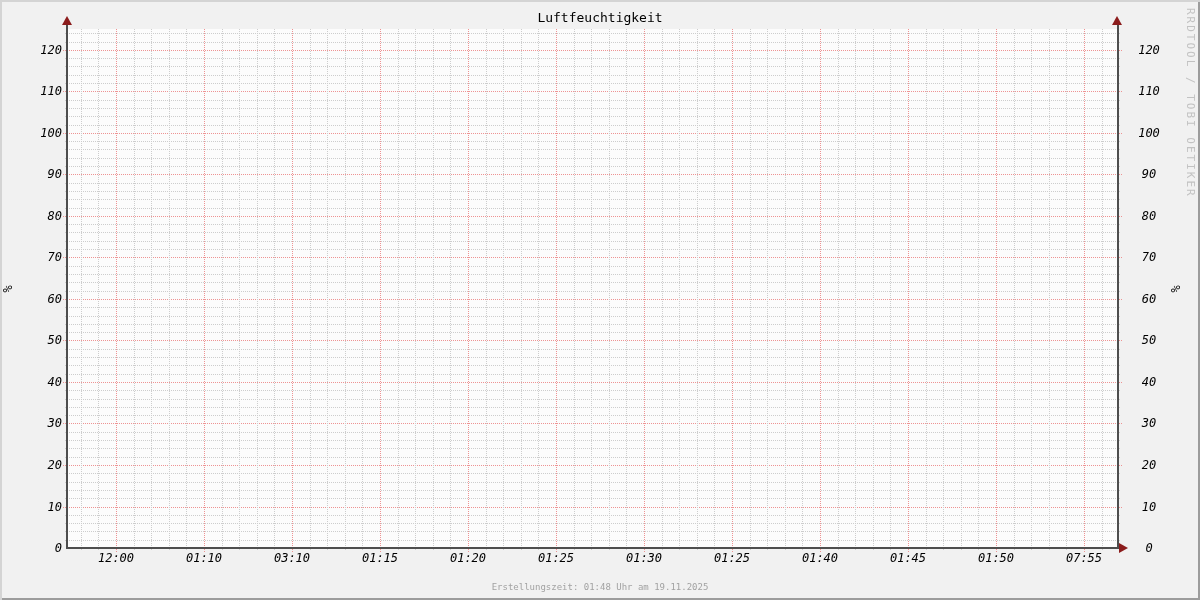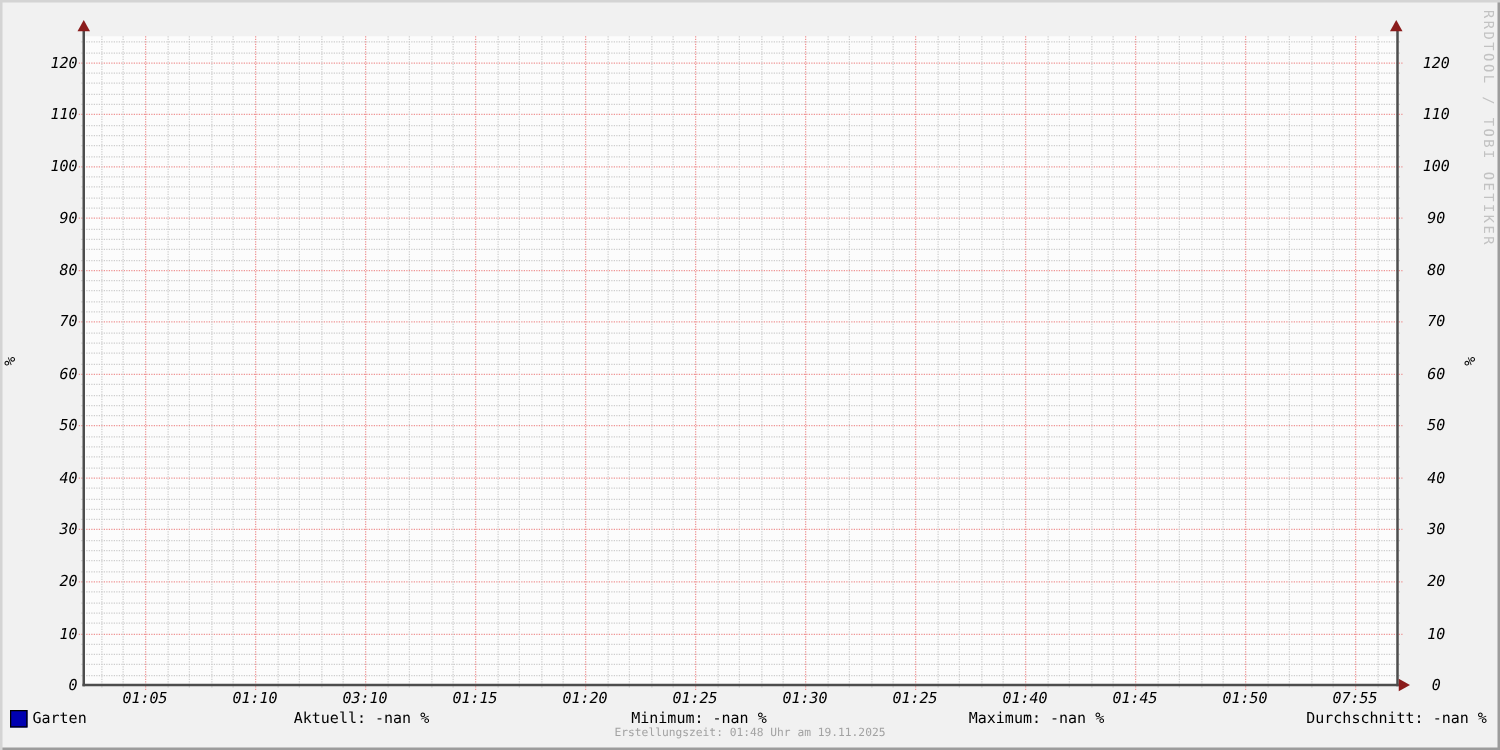--- a/index.html
+++ b/index.html
@@ -40,20 +40,21 @@
   .stat-3{left:1045px;}
   .footer{position:absolute;left:0;top:582px;width:1200px;text-align:center;
     font-size:9px;line-height:10px;color:#a2a2a2;}
   .watermark{position:absolute;left:1184px;top:8px;writing-mode:vertical-rl;
     font-size:11px;letter-spacing:2px;color:#c2c2c2;}
 </style>
 </head>
 <body>
 
 <div class="graph">
+  <div class="title">Luftfeuchtigkeit</div>
   <div class="watermark">RRDTOOL / TOBI OETIKER</div>
 
   <div class="canvas" id="plot">
       <div class="gl h" style="top: 510.7px; left: -2px; width: calc(100% + 4px);"></div>
       <div class="gl h" style="top: 502.4px; left: -2px; width: calc(100% + 4px);"></div>
       <div class="gl h" style="top: 494.1px; left: -2px; width: calc(100% + 4px);"></div>
       <div class="gl h" style="top: 485.8px; left: -2px; width: calc(100% + 4px);"></div>
       <div class="gl h major" style="top: 477.5px; left: -4px; width: calc(100% + 8px);"></div>
       <div class="gl h" style="top: 469.2px; left: -2px; width: calc(100% + 4px);"></div>
       <div class="gl h" style="top: 460.9px; left: -2px; width: calc(100% + 4px);"></div>
@@ -203,37 +204,29 @@
       <div class="tick-label" style="left: 0px; width: 62px; top: 209.8px; text-align: right;">80</div>
       <div class="tick-label" style="left: 1136px; width: 26px; top: 209.8px; text-align: center;">80</div>
       <div class="tick-label" style="left: 0px; width: 62px; top: 168.3px; text-align: right;">90</div>
       <div class="tick-label" style="left: 1136px; width: 26px; top: 168.3px; text-align: center;">90</div>
       <div class="tick-label" style="left: 0px; width: 62px; top: 126.8px; text-align: right;">100</div>
       <div class="tick-label" style="left: 1136px; width: 26px; top: 126.8px; text-align: center;">100</div>
       <div class="tick-label" style="left: 0px; width: 62px; top: 85.3px; text-align: right;">110</div>
       <div class="tick-label" style="left: 1136px; width: 26px; top: 85.3px; text-align: center;">110</div>
       <div class="tick-label" style="left: 0px; width: 62px; top: 43.8px; text-align: right;">120</div>
       <div class="tick-label" style="left: 1136px; width: 26px; top: 43.8px; text-align: center;">120</div>
-      <div class="tick-label" style="left: 86px; width: 60px; top: 552px; text-align: center;">01:05</div>
+      <div class="tick-label" style="left: 86px; width: 60px; top: 552px; text-align: center;">12:00</div>
       <div class="tick-label" style="left: 174px; width: 60px; top: 552px; text-align: center;">01:10</div>
       <div class="tick-label" style="left: 262px; width: 60px; top: 552px; text-align: center;">03:10</div>
       <div class="tick-label" style="left: 350px; width: 60px; top: 552px; text-align: center;">01:15</div>
       <div class="tick-label" style="left: 438px; width: 60px; top: 552px; text-align: center;">01:20</div>
       <div class="tick-label" style="left: 526px; width: 60px; top: 552px; text-align: center;">01:25</div>
       <div class="tick-label" style="left: 614px; width: 60px; top: 552px; text-align: center;">01:30</div>
       <div class="tick-label" style="left: 702px; width: 60px; top: 552px; text-align: center;">01:25</div>
       <div class="tick-label" style="left: 790px; width: 60px; top: 552px; text-align: center;">01:40</div>
       <div class="tick-label" style="left: 878px; width: 60px; top: 552px; text-align: center;">01:45</div>
       <div class="tick-label" style="left: 966px; width: 60px; top: 552px; text-align: center;">01:50</div>
       <div class="tick-label" style="left: 1054px; width: 60px; top: 552px; text-align: center;">07:55</div>
     </div>
 
-  <div class="legend">
-    <div class="swatch" style="background: rgb(0, 0, 178);"></div>
-    <span class="series-label">Garten</span>
-    <span class="stat-0">Aktuell: -nan %</span>
-    <span class="stat-1">Minimum: -nan %</span>
-    <span class="stat-2">Maximum: -nan %</span>
-    <span class="stat-3">Durchschnitt: -nan %</span>
-  </div>
 
   <div class="footer">Erstellungszeit: 01:48 Uhr am 19.11.2025</div>
 </div>
 
 </body></html>

